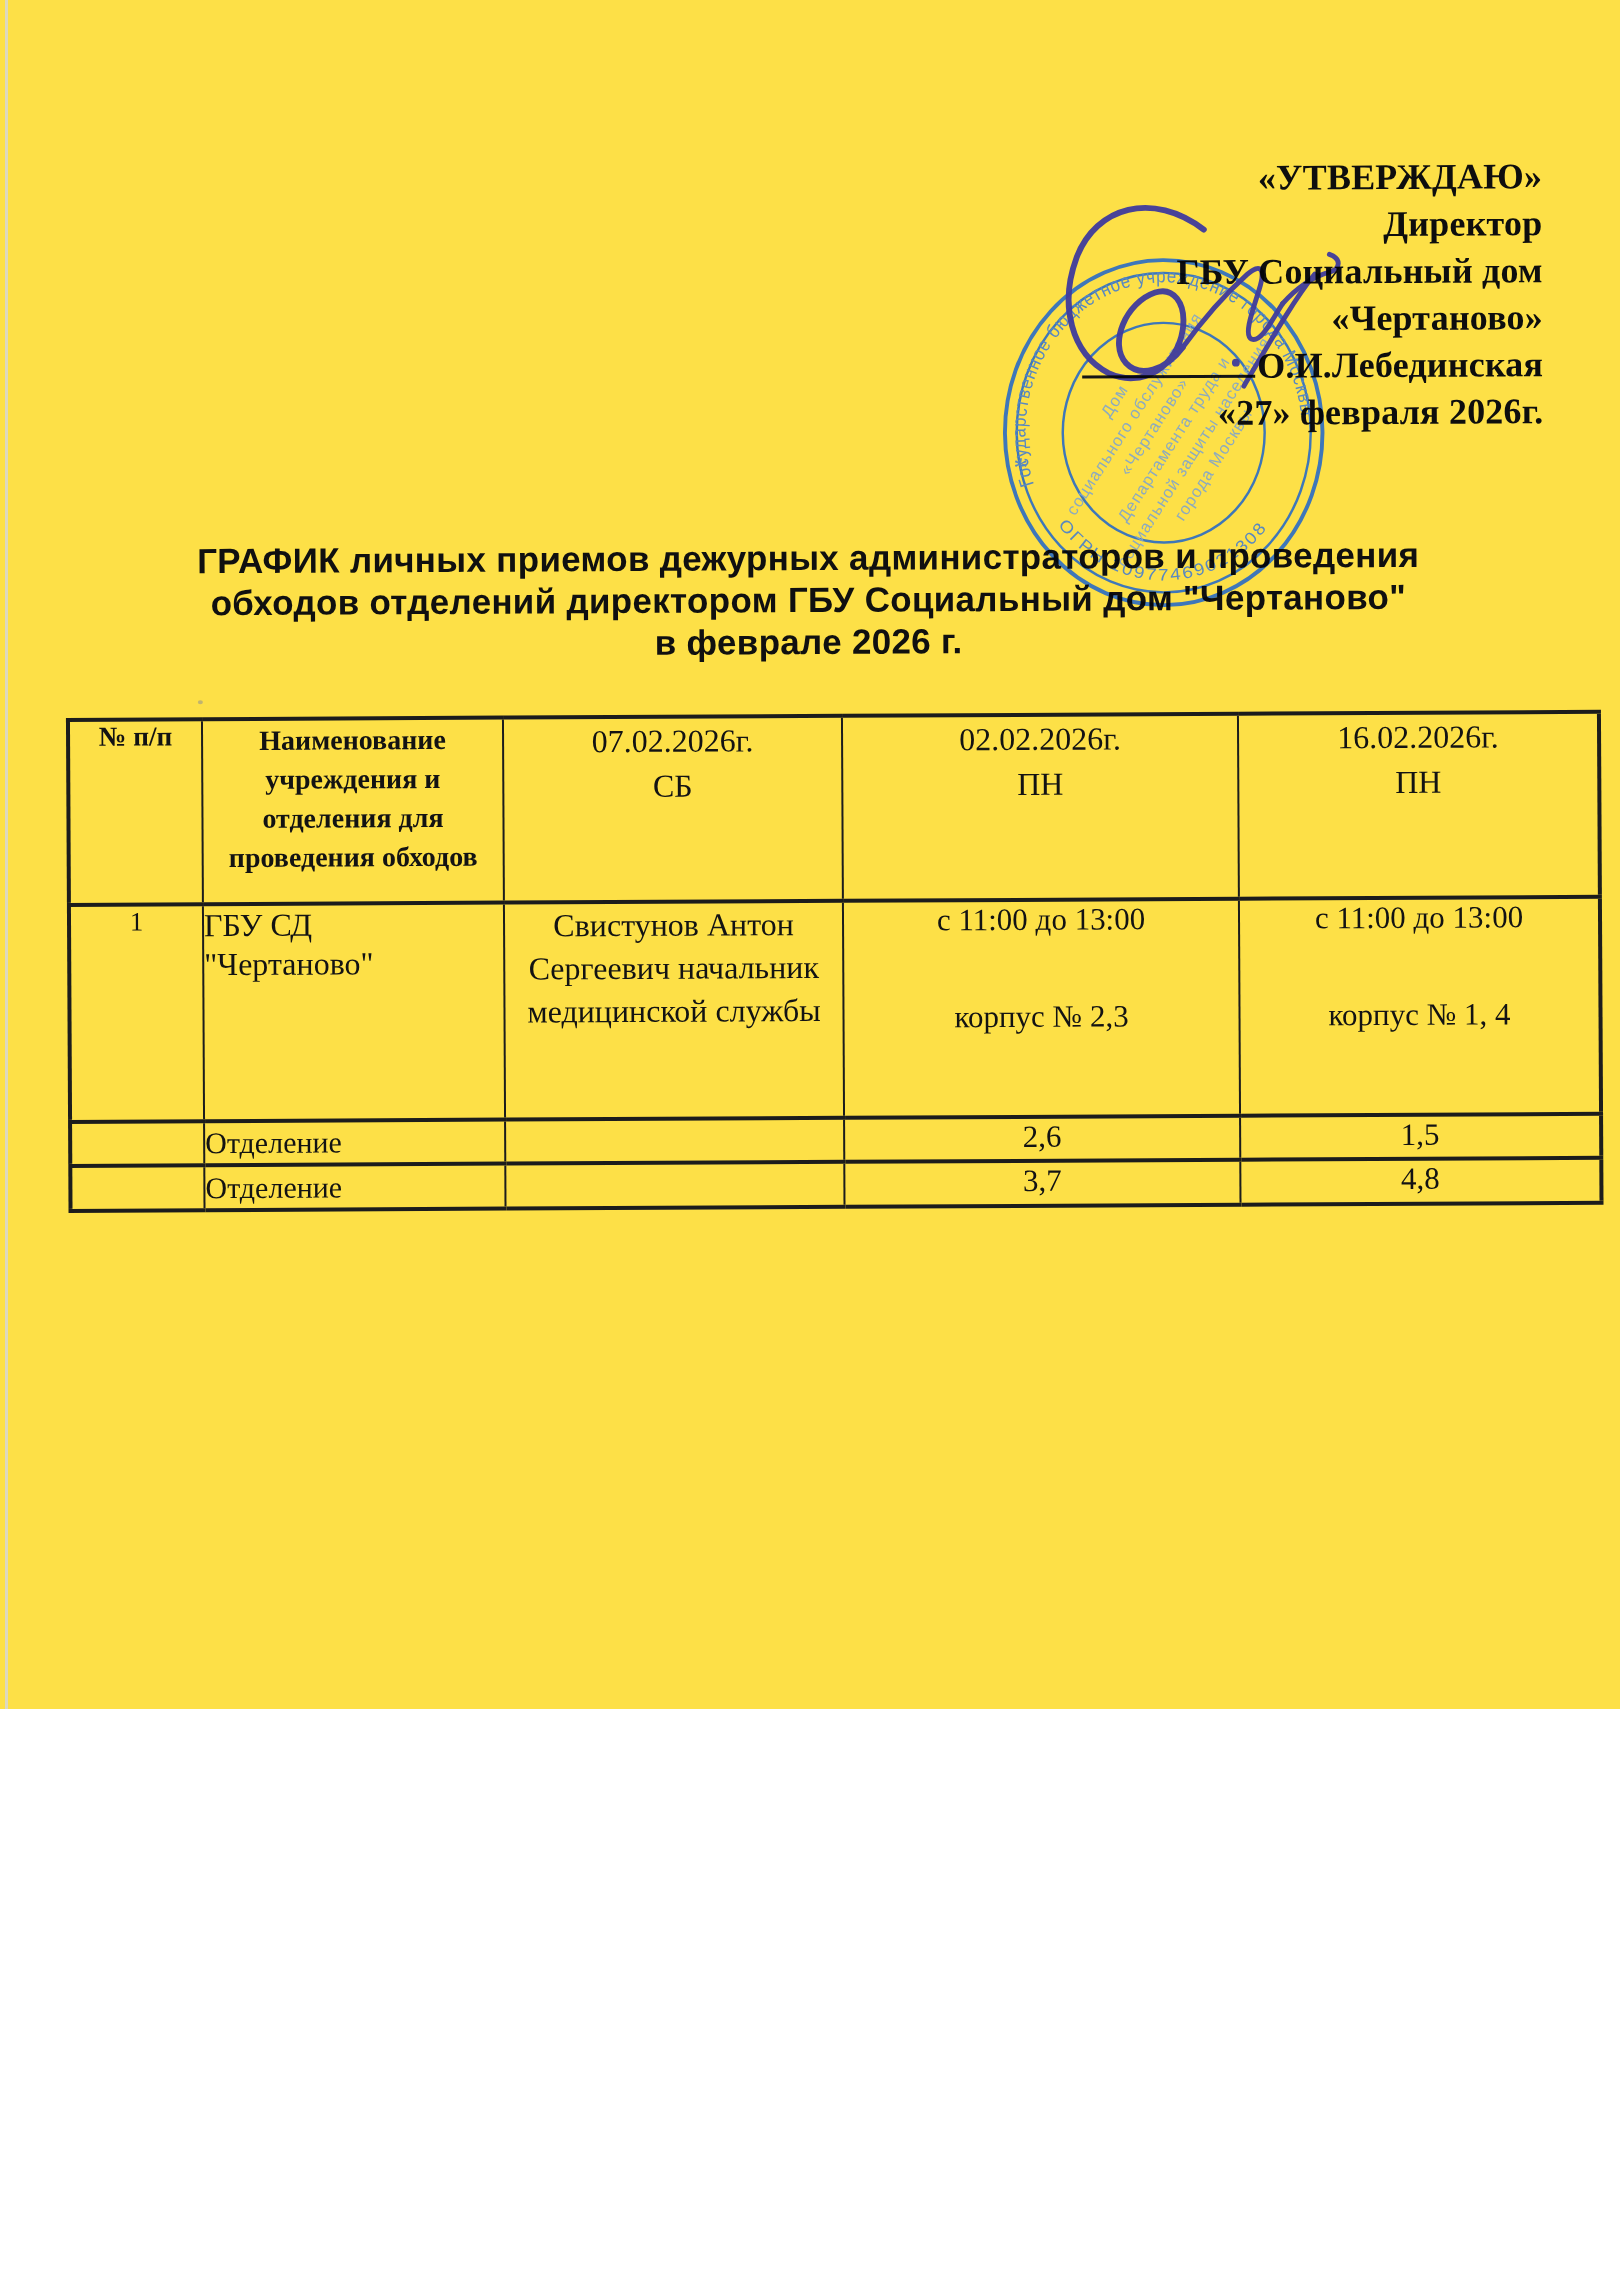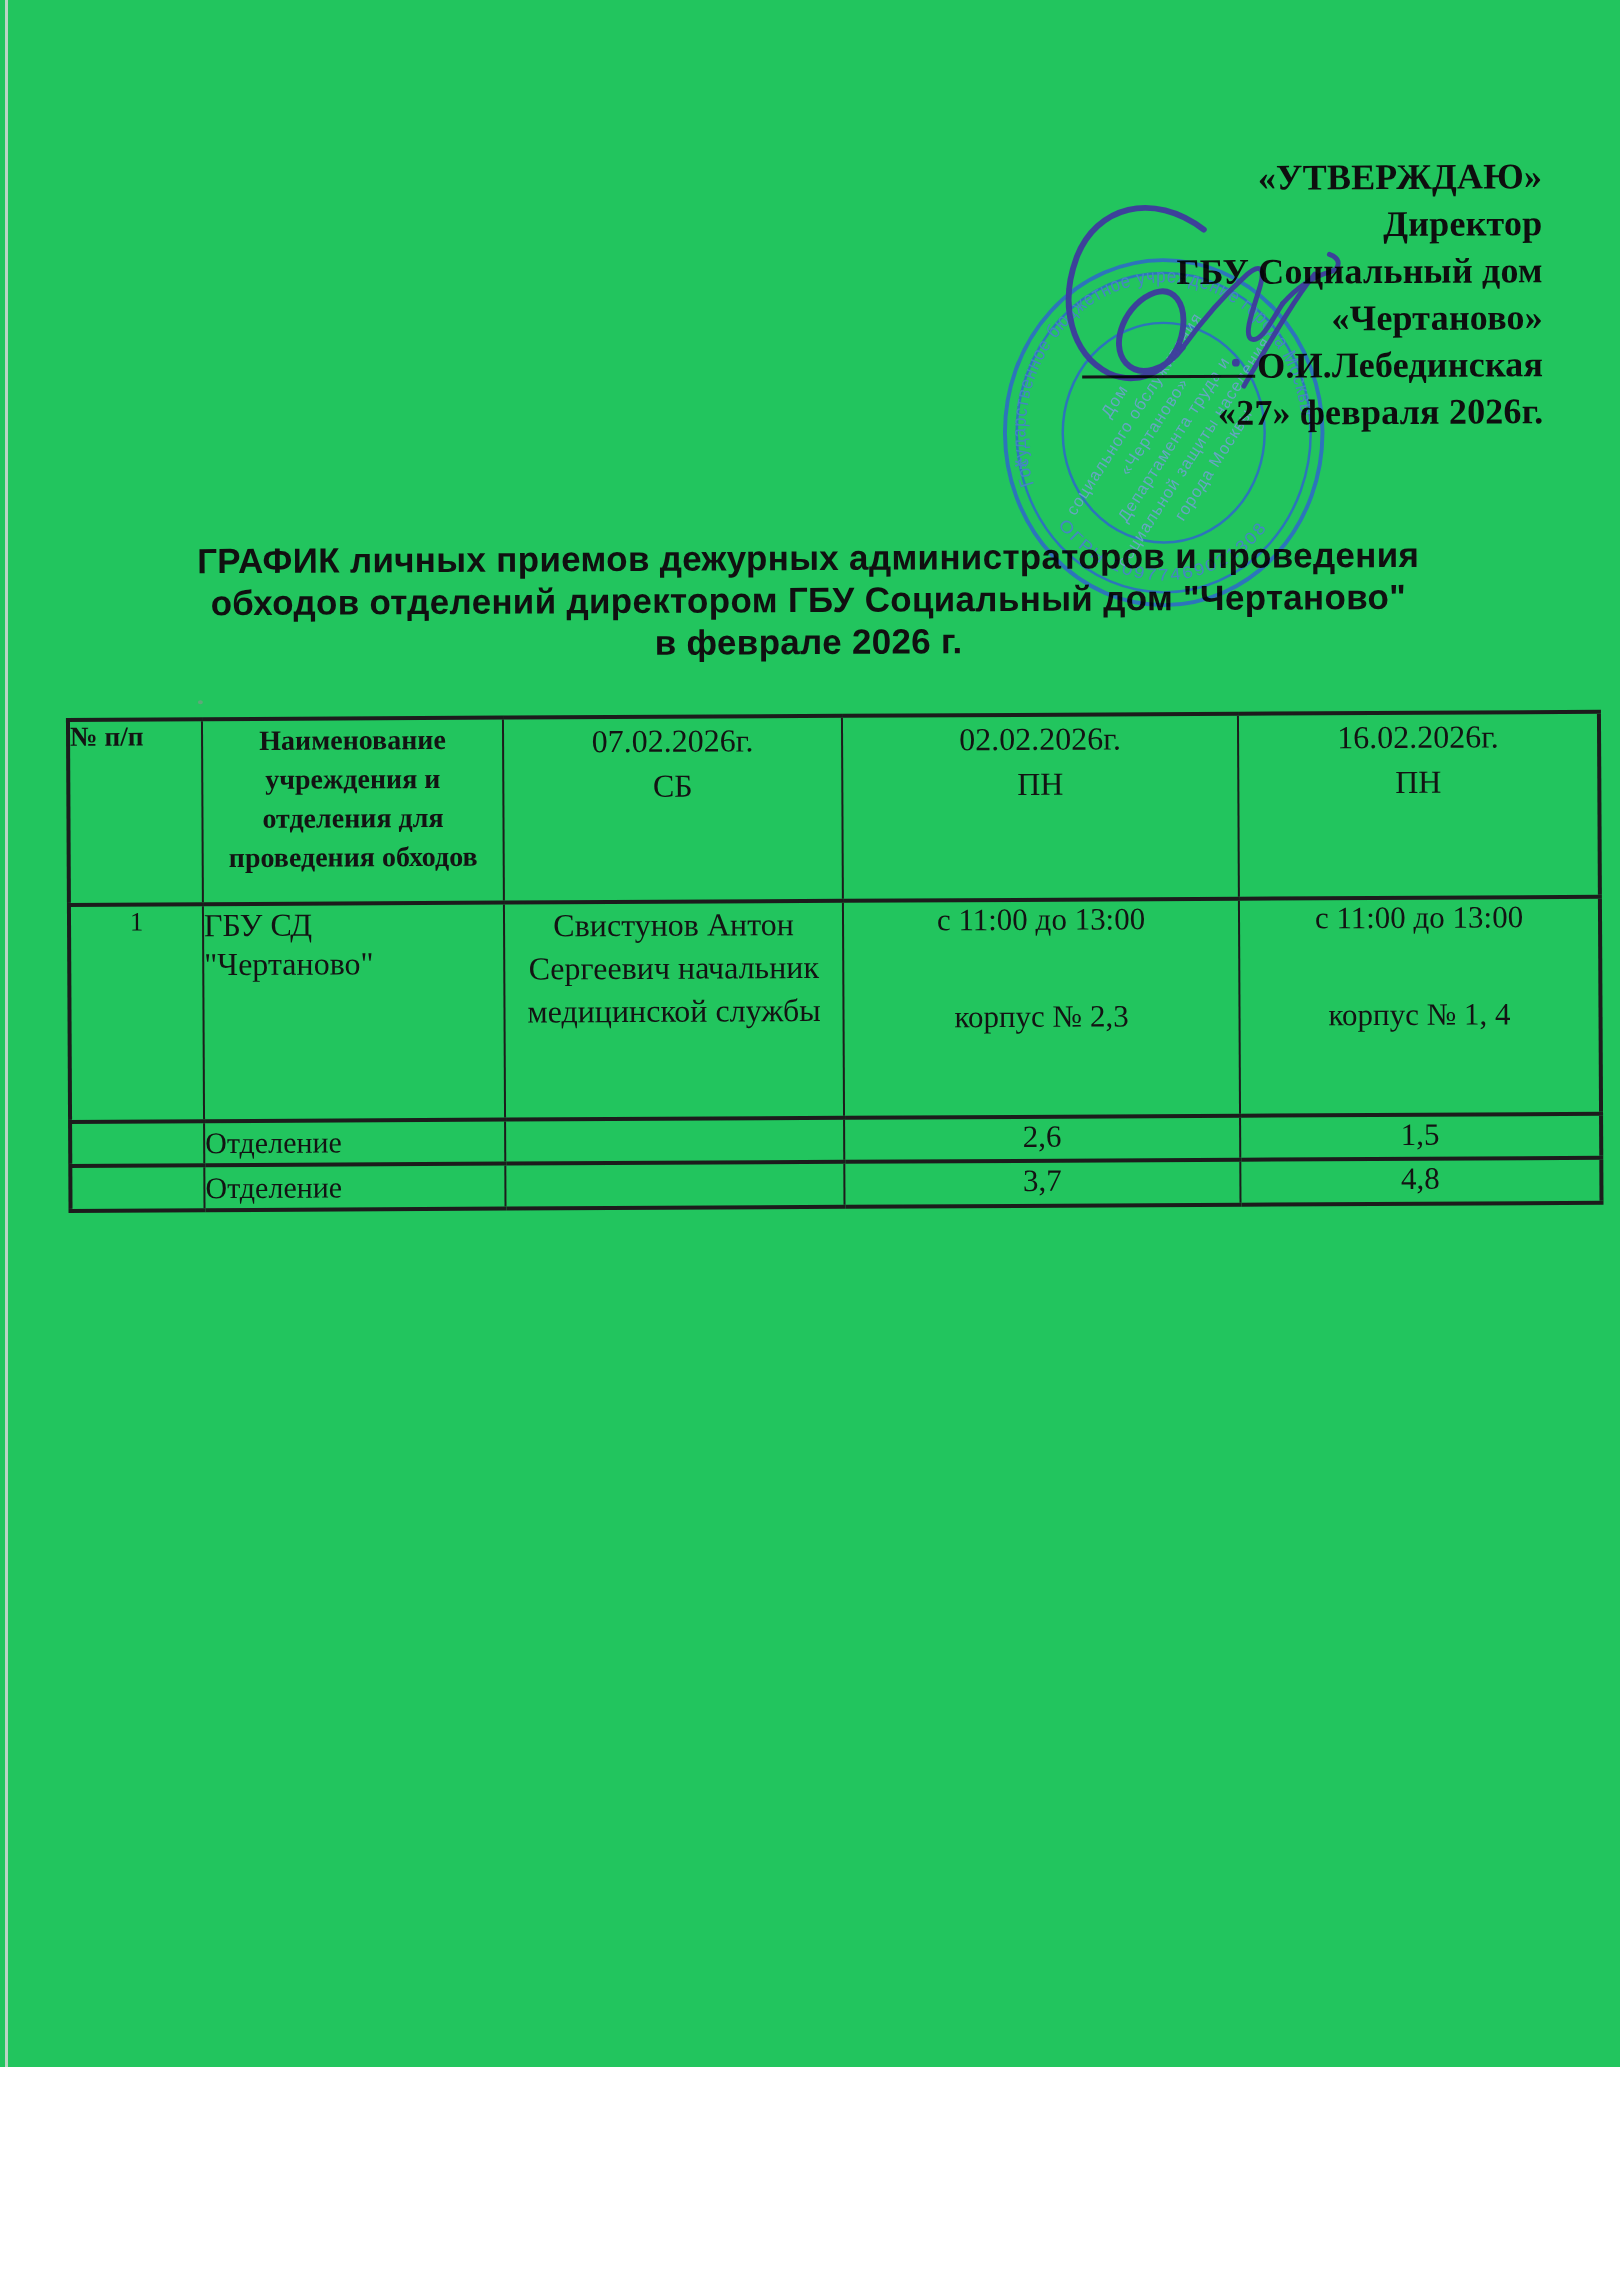--- a/index.html
+++ b/index.html
@@ -1,19 +1,19 @@
 <!DOCTYPE html>
 <html lang="ru"><head>
 <meta charset="utf-8">
 <style>
   html,body{margin:0;padding:0;background:#ffffff;}
   .page{
     position:relative;
-    width:1620px;height:2067px;
-    background:#22c55e;
+    width:1620px;height:1709px;
+    background:#fde047;
     overflow:hidden;
     font-family:"Liberation Serif","DejaVu Serif",serif;
     color:#141414;
   }
   .sheet{
     position:absolute;left:0;top:0;width:1620px;height:2293px;
     transform:rotate(-0.3deg);
     transform-origin:50% 40%;
   }
   
@@ -57,21 +57,21 @@
     border-collapse:collapse;table-layout:fixed;width:1531px;
     font-family:"Liberation Serif","DejaVu Serif",serif;color:#131313;
   }
   table.sched td{
     border:2.9px solid #1c1c1c;
     border-top-width:4.9px;border-bottom-width:4.9px;
     padding:0;overflow:hidden;
   }
   table.sched{border:4.9px solid #1c1c1c;}
   tr.h-row td{height:181px;vertical-align:top;}
-  td.h-num{font-weight:bold;font-size:27.4px;padding-top:9.8px;}
+  td.h-num{font-weight:bold;font-size:27.4px;text-align:center;padding-top:9.8px;}
   td.h-name{font-weight:bold;font-size:28px;line-height:39px;text-align:center;padding-top:7.8px;}
   td.h-date{vertical-align:bottom;text-align:center;font-size:32px;line-height:45px;padding-bottom:13.7px;}
   tr.r1 td{height:213px;vertical-align:top;}
   td.c-num{font-size:26.5px;text-align:center;padding-top:7.8px;}
   td.c-inst{font-size:32px;line-height:39px;text-align:left;padding:5.9px 3.9px 0 11.8px;}
   td.c-person{font-size:32px;line-height:43px;text-align:center;padding-top:51px;}
   td.c-sched{font-size:31px;text-align:center;padding-top:35px;}
   td.c-sched .loc{margin-top:61px;}
   tr.r2 td{height:40px;}
   tr.r3 td{height:41px;}

